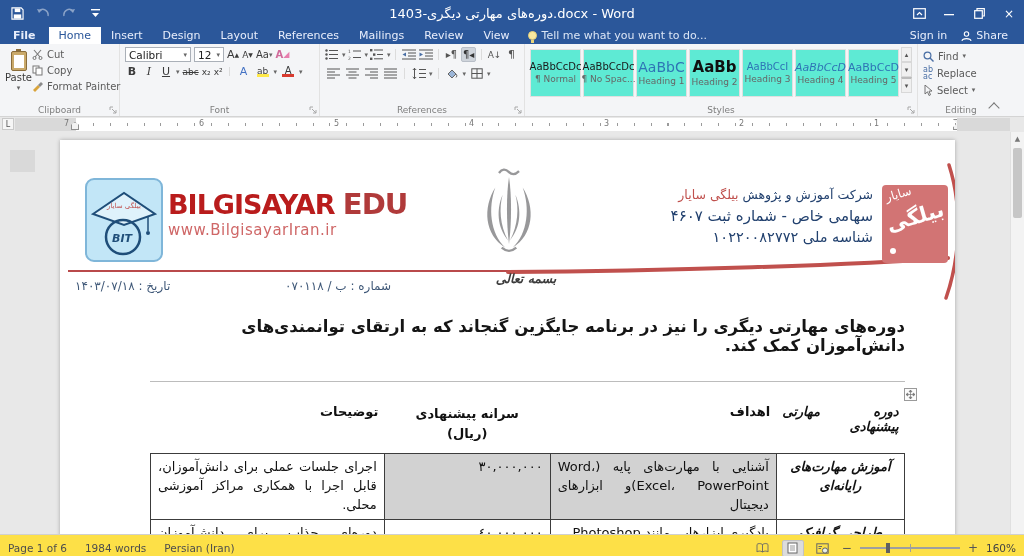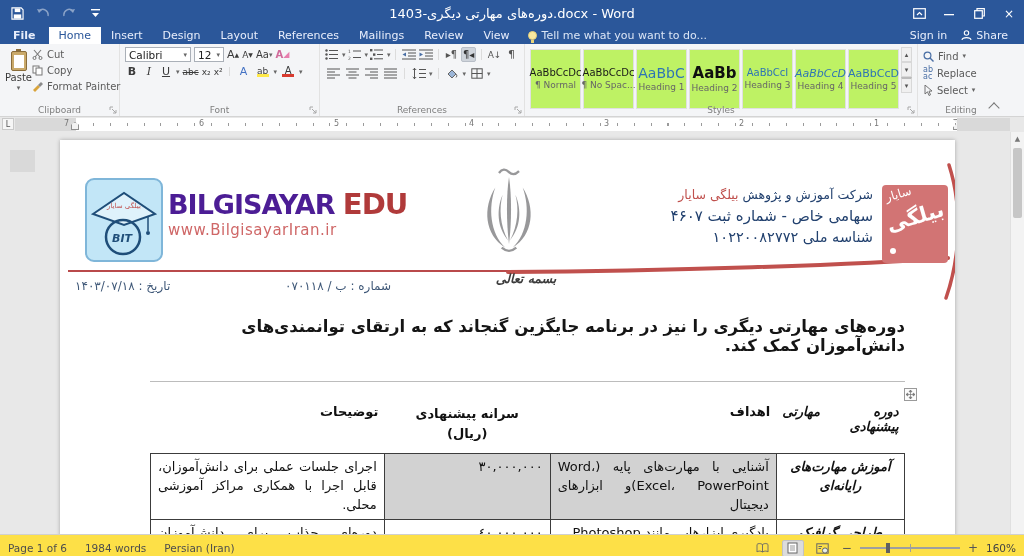--- a/index.html
+++ b/index.html
@@ -17,21 +17,21 @@
   .wbtn svg{display:block;}
   
   .tabbar{height:17px;background:#2b579a;display:flex;align-items:stretch;color:#e8eefc;font-size:11px;}
   .tab{padding:1px 10px 2px;display:flex;align-items:center;cursor:default;}
   .tab.file{padding:1px 13px;font-weight:bold;}
   .tab.active{background:#fff;color:#2b579a;}
   .tellme{display:flex;align-items:center;gap:5px;padding:0 8px;color:#dbe5f5;}
   .bulb{width:9px;height:9px;border-radius:50%;background:#f9e9a0;border:1px solid #e7d27a;position:relative;}
   .bulb:after{content:"";position:absolute;left:2px;top:8px;width:3px;height:3px;background:#e7d27a;}
   .tabright{margin-left:auto;display:flex;align-items:center;gap:14px;padding-right:16px;}
-  .share{display:flex;align-items:center;gap:4px;}
+  .share{display:flex;align-items:flex-end;gap:4px;}
   
   .ribbon{height:73px;background:#f4f5f7;border-bottom:1px solid #d4d4d4;display:flex;font-size:10px;color:#444;position:relative;}
   .grp{position:relative;border-right:1px solid #e2e2e2;padding:3px 5px 13px;flex:0 0 auto;}
   .grplabel{position:absolute;bottom:1px;left:0;right:0;text-align:center;font-size:9px;color:#7e7e7e;}
   .dl{position:absolute;right:2px;bottom:2px;opacity:.7;}
   .btn{display:inline-flex;align-items:center;justify-content:center;border-radius:2px;color:#3b3b3b;}
   .btn.pressed{background:#cfd4db;border:1px solid #b8bec7;}
   .sep{width:1px;background:#dcdcdc;margin:2px 3px;align-self:stretch;}
   
   .paste{width:38px;display:flex;flex-direction:column;align-items:center;gap:1px;padding-top:2px;}
@@ -45,21 +45,21 @@
   .fontrow{display:flex;align-items:center;gap:3px;margin-bottom:3px;}
   .fmt{font-size:11px;width:14px;text-align:center;}
   .ubar{display:inline-block;width:12px;height:3px;margin-top:-2px;}
   .glyphbtn{display:inline-flex;flex-direction:column;align-items:center;line-height:1;width:16px;}
   .caret{font-size:7px;color:#666;}
   
   .picon{width:17px;height:15px;display:inline-flex;align-items:center;justify-content:center;}
   .prow{display:flex;align-items:center;gap:2px;margin-bottom:4px;}
   
   .stylecards{display:flex;gap:2px;padding-top:2px;}
-  .card{width:51px;height:60px;background:#bef264;border:1px solid #e0e0e0;display:flex;flex-direction:column;align-items:center;justify-content:center;gap:2px;}
+  .card{width:51px;height:48px;background:#5eead4;border:1px solid #e0e0e0;display:flex;flex-direction:column;align-items:center;justify-content:center;gap:2px;}
   .prev{line-height:1;}
   .cname{font-size:9px;color:#666;white-space:nowrap;}
   .p-norm{font-size:10px;color:#1a1a1a;}
   .p-h1{font-size:14px;color:#2e74b5;}
   .p-h2{font-size:15px;color:#101010;font-weight:bold;}
   .p-h3{font-size:10px;color:#2e74b5;}
   .p-h4{font-size:11px;color:#2e74b5;font-style:italic;}
   .p-h5{font-size:11px;color:#2e74b5;}
   .galscroll{display:flex;flex-direction:column;width:13px;margin-left:2px;}
   .gbtn{flex:1;border:1px solid #d8d8d8;background:#f0f0f0;font-size:7px;display:flex;align-items:center;justify-content:center;color:#555;}
@@ -78,21 +78,21 @@
   .rn1{left:49px}.rn2{left:184px}.rn3{left:319px}.rn4{left:454px}.rn5{left:589px}.rn6{left:724px}.rn7{left:859px}
   .indentL{position:absolute;left:56px;top:4px;width:8px;height:8px;background:#f2f2f2;border:1px solid #8f8f8f;clip-path:polygon(50% 0,100% 35%,100% 100%,0 100%,0 35%);}
   .indentR{position:absolute;right:49px;top:1px;width:8px;height:11px;background:#f2f2f2;border:1px solid #8f8f8f;clip-path:polygon(0 0,100% 0,50% 40%,100% 75%,100% 100%,0 100%,0 75%,50% 40%,0 0);}
   
   .docarea{height:402px;background:#e8e8e8;position:relative;overflow:hidden;}
   .artifact{position:absolute;left:10px;top:18px;width:25px;height:22px;background:#d9d9d9;}
   .page{position:absolute;left:60px;top:8px;width:895px;height:520px;background:#fff;box-shadow:0 0 4px rgba(0,0,0,.28);}
   .lh{position:relative;height:167px;direction:ltr;}
   .caplogo{position:absolute;left:25px;top:38px;}
   .brand{position:absolute;left:108px;top:50px;line-height:1;}
-  .brand .b1{font-size:27px;font-weight:bold;letter-spacing:-1px;color:#4c1d95;}
+  .brand .b1{font-size:27px;font-weight:bold;letter-spacing:-1px;color:#b91c1c;}
   .brand .b2{font-size:29px;font-weight:bold;letter-spacing:-1px;color:#b03a3a;}
   .brand .url{font-size:15px;color:#cf6767;margin-top:4px;letter-spacing:.5px;}
   .emblem{position:absolute;left:408px;top:22px;}
   .besm{position:absolute;left:428px;top:131px;width:76px;text-align:center;font-size:12.5px;font-style:italic;font-weight:bold;color:#3c3c3c;}
   .cotext{position:absolute;right:82px;top:46px;direction:rtl;text-align:right;color:#21406e;line-height:1.5;}
   .cotext .l1{font-size:12.5px;}
   .cotext .l2{font-size:15px;}
   .cotext .l3{font-size:14.5px;}
   .redname{color:#c0504d;}
   .redsq{position:absolute;right:7px;top:45px;width:66px;height:78px;background:#d27474;border-radius:4px;overflow:hidden;}

